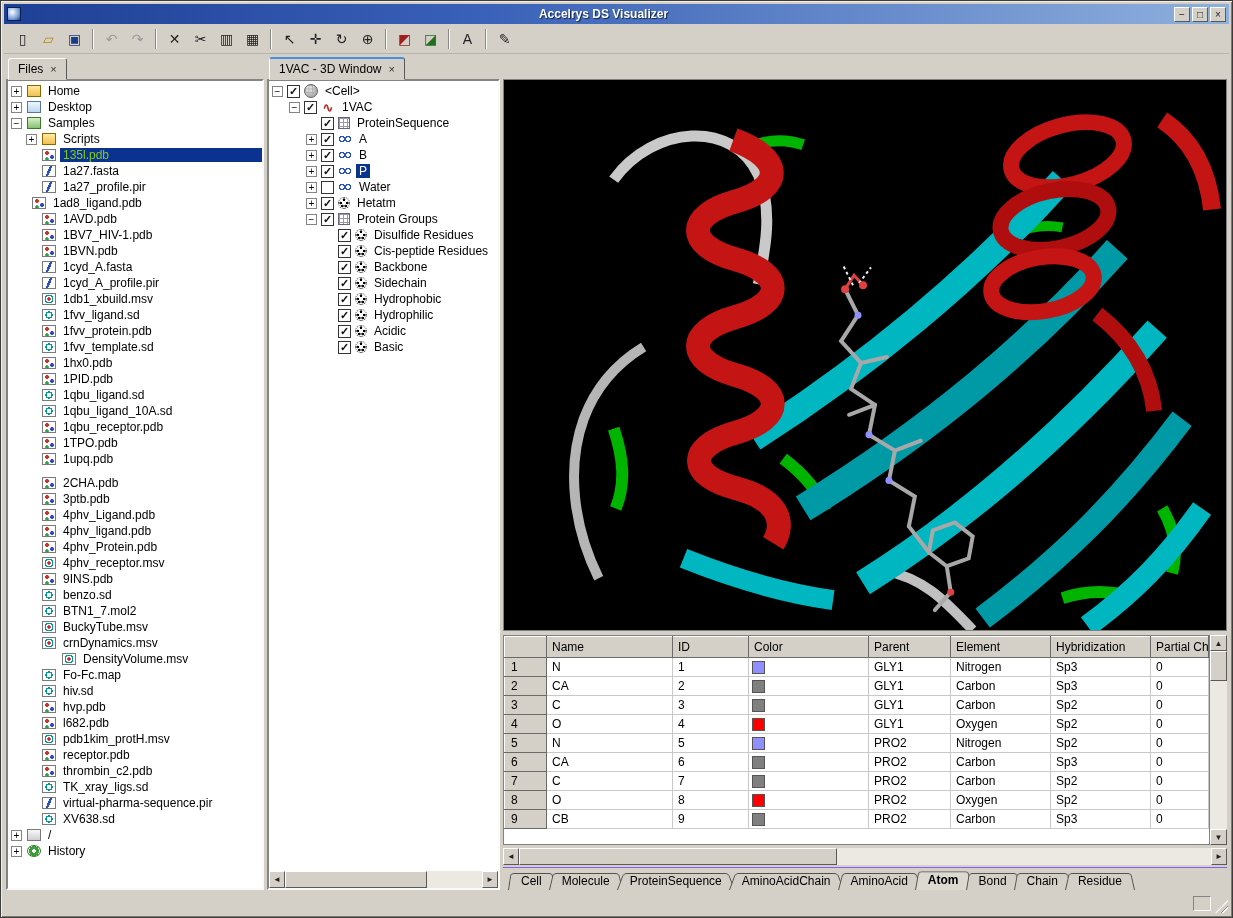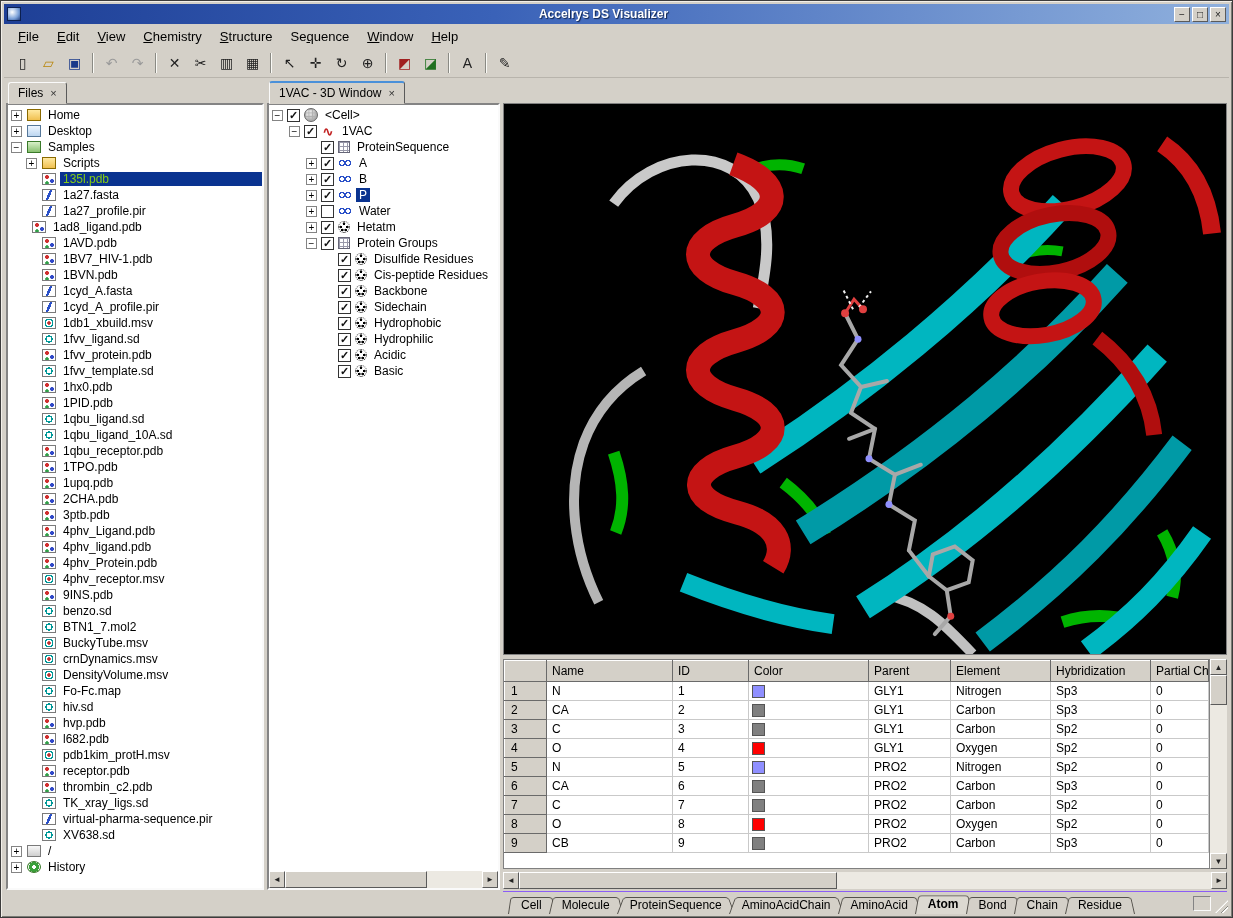--- a/index.html
+++ b/index.html
@@ -157,30 +157,20 @@
   <div class="titlebar">
     <span class="app-icon"></span>
     <span class="tb-title">Accelrys DS Visualizer</span>
     <span class="tb-btns">
         <span class="winbtn">−</span>
         <span class="winbtn">□</span>
         <span class="winbtn">×</span>
       </span>
   </div>
 
-  <div class="menubar">
-      <div class="menu-item"><u>F</u>ile</div>
-      <div class="menu-item"><u>E</u>dit</div>
-      <div class="menu-item"><u>V</u>iew</div>
-      <div class="menu-item"><u>C</u>hemistry</div>
-      <div class="menu-item"><u>S</u>tructure</div>
-      <div class="menu-item">Se<u>q</u>uence</div>
-      <div class="menu-item"><u>W</u>indow</div>
-      <div class="menu-item"><u>H</u>elp</div>
-    </div>
 
   <div class="toolbar">
       <div class="tb-btn">
         <span class="tb-glyph">▯</span>
       </div>
       <div class="tb-btn">
         <span class="tb-glyph" style="color: rgb(184, 134, 11);">▱</span>
       </div>
       <div class="tb-btn">
         <span class="tb-glyph" style="color: rgb(26, 58, 138);">▣</span>
@@ -359,21 +349,21 @@
             <div class="trow" style="padding-left: 18px;">
               <span class="expand hidden"></span>
               <span class="ficon fi-pdb"></span>
               <span class="tlabel">1TPO.pdb</span>
             </div>
             <div class="trow" style="padding-left: 18px;">
               <span class="expand hidden"></span>
               <span class="ficon fi-pdb"></span>
               <span class="tlabel">1upq.pdb</span>
             </div>
-            <div class="trow" style="padding-left: 18px;">
+            <div class="trow" style="padding-left: 18px; margin-top: 8px;">
               <span class="expand hidden"></span>
               <span class="ficon fi-pdb"></span>
               <span class="tlabel">2CHA.pdb</span>
             </div>
             <div class="trow" style="padding-left: 18px;">
               <span class="expand hidden"></span>
               <span class="ficon fi-pdb"></span>
               <span class="tlabel">3ptb.pdb</span>
             </div>
             <div class="trow" style="padding-left: 18px;">
@@ -414,21 +404,21 @@
             <div class="trow" style="padding-left: 18px;">
               <span class="expand hidden"></span>
               <span class="ficon fi-msv"></span>
               <span class="tlabel">BuckyTube.msv</span>
             </div>
             <div class="trow" style="padding-left: 18px;">
               <span class="expand hidden"></span>
               <span class="ficon fi-msv"></span>
               <span class="tlabel">crnDynamics.msv</span>
             </div>
-            <div class="trow" style="padding-left: 18px;">
+            <div class="trow" style="padding-left: 18px; margin-left: 20px;">
               <span class="expand hidden"></span>
               <span class="ficon fi-msv"></span>
               <span class="tlabel">DensityVolume.msv</span>
             </div>
             <div class="trow" style="padding-left: 18px;">
               <span class="expand hidden"></span>
               <span class="ficon fi-map"></span>
               <span class="tlabel">Fo-Fc.map</span>
             </div>
             <div class="trow" style="padding-left: 18px;">

